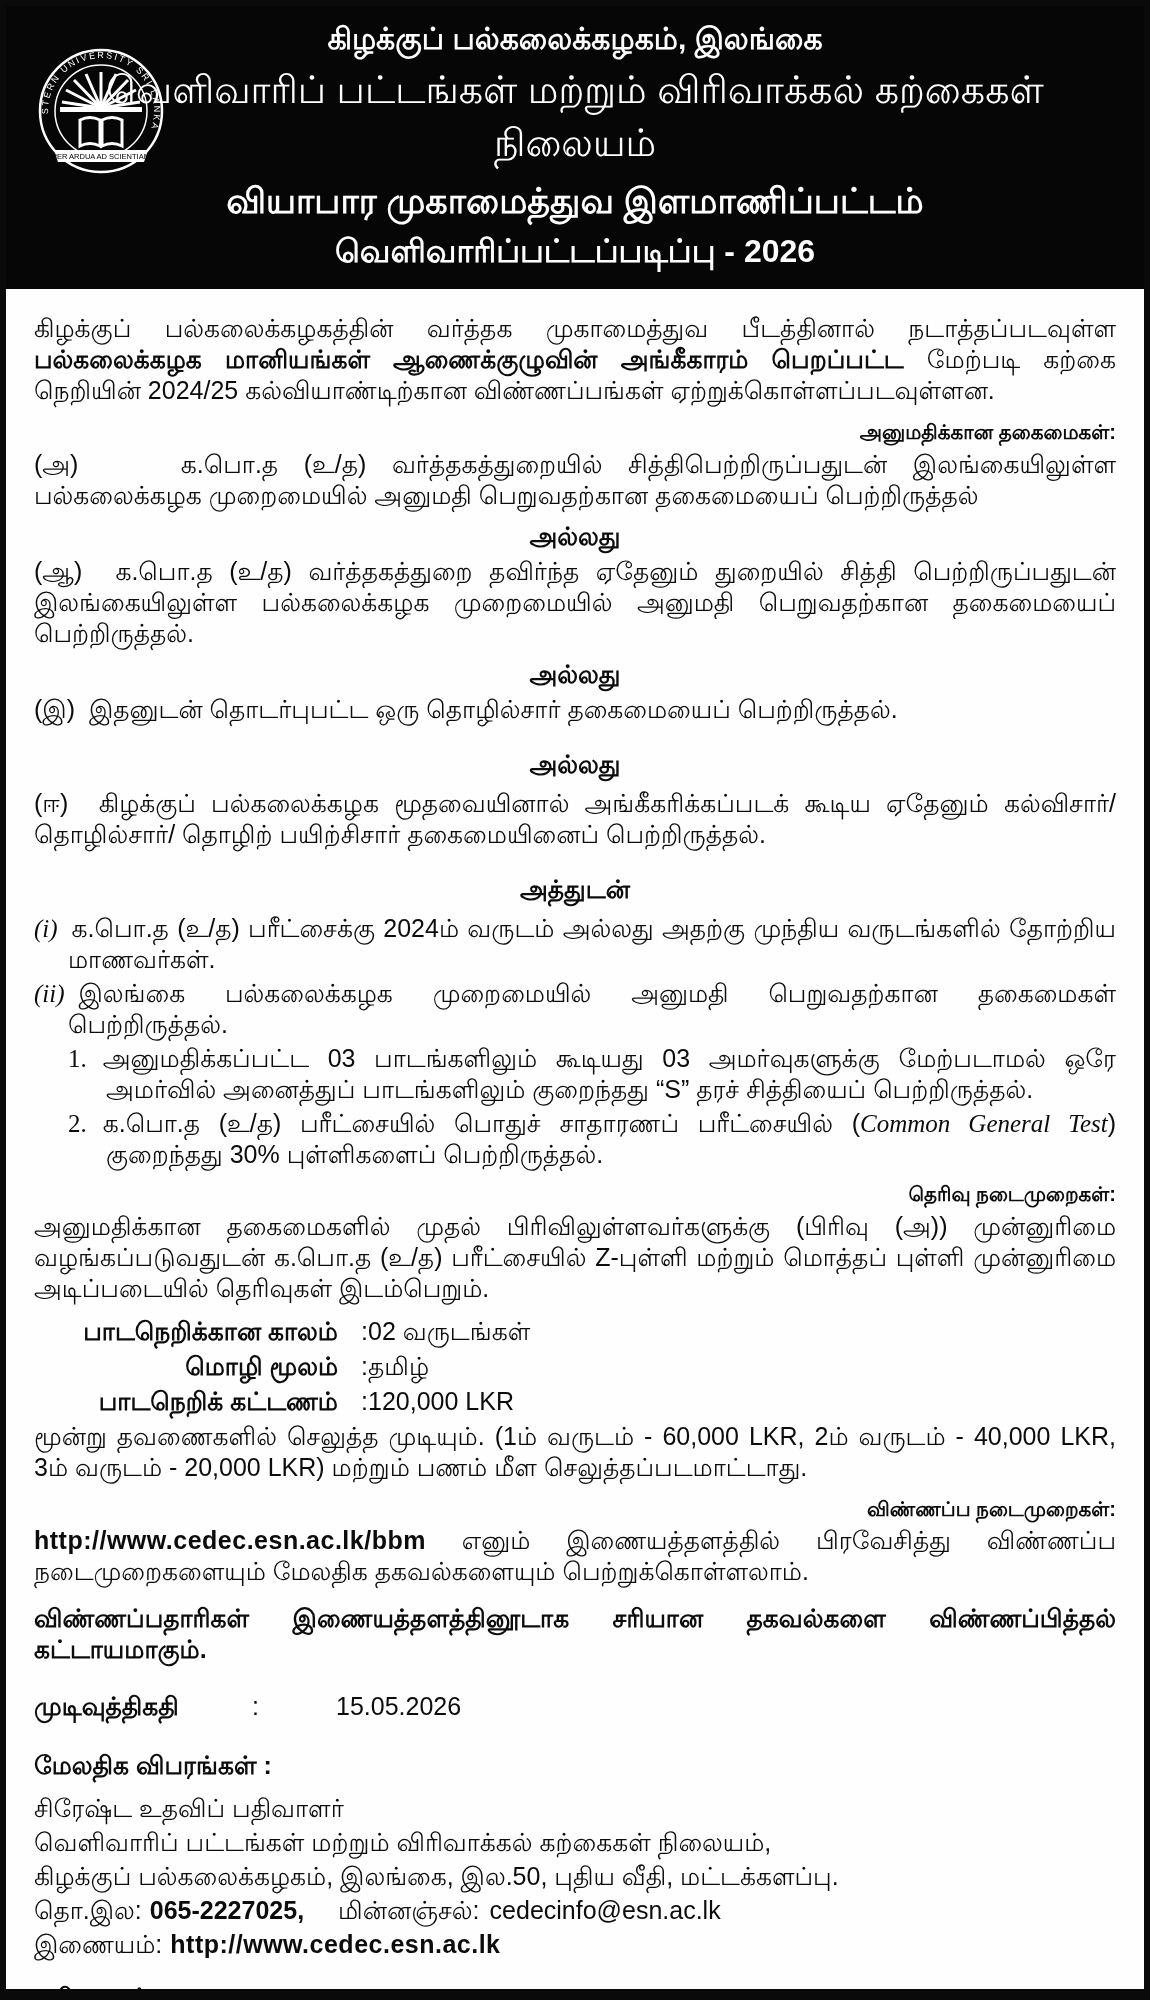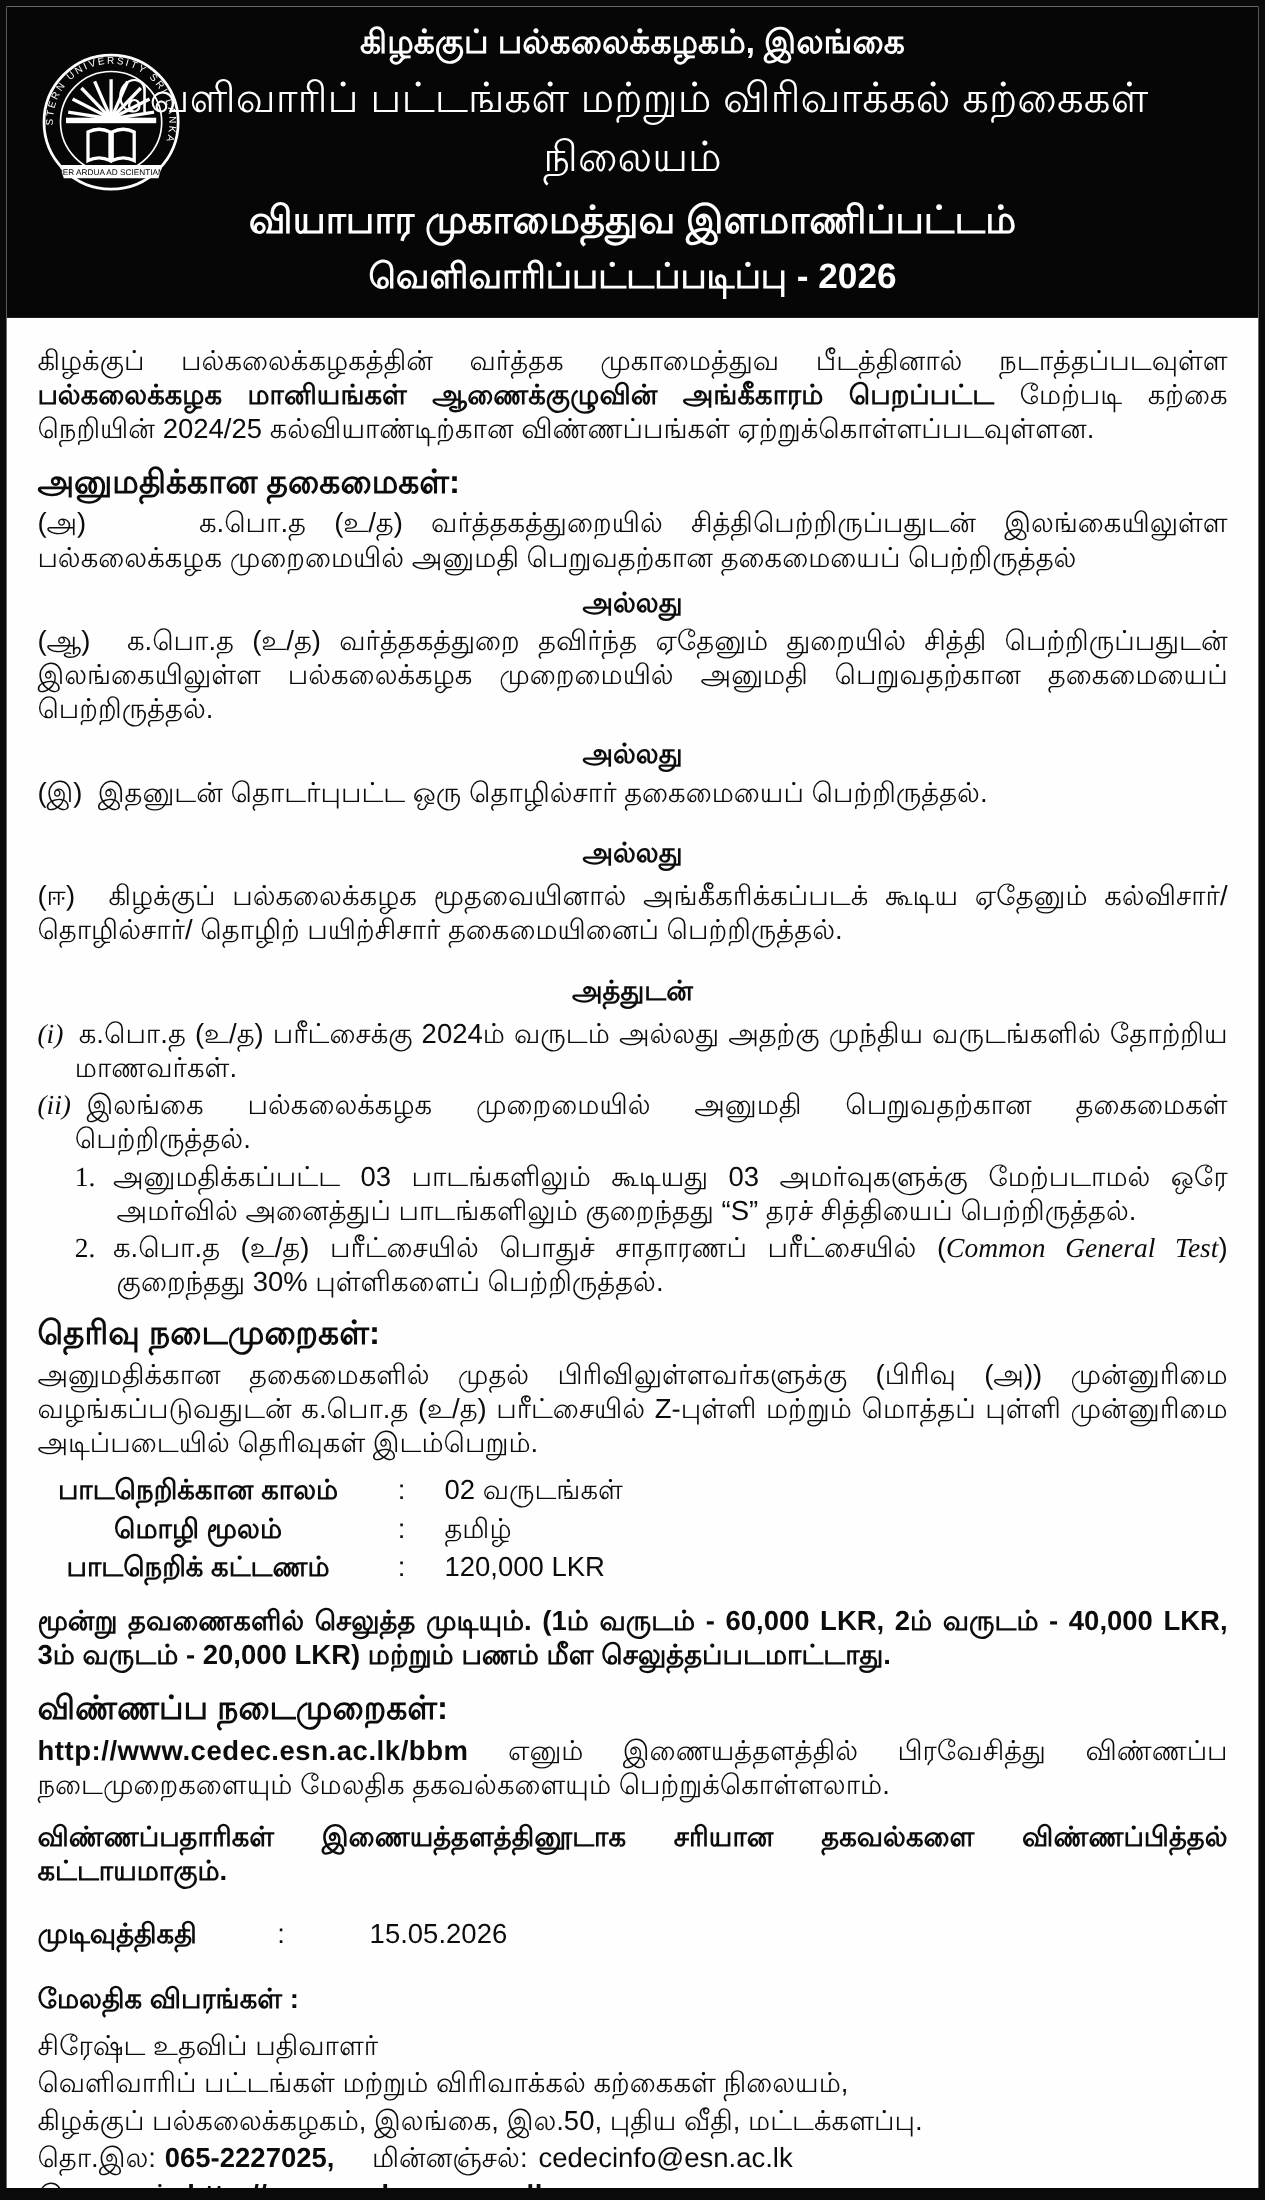--- a/index.html
+++ b/index.html
@@ -33,35 +33,35 @@
   .mast-line4 { font-size:32px; font-weight:700; line-height:1.3; margin-top:8px; }
   
   .doc-body {
     flex:1 1 auto;
     padding:14px 28px 0 28px;
     font-size:25px; line-height:1.24;
     text-align:justify;
   }
   .intro { margin:10px 0 14px 0; }
   .b { font-weight:700; }
-  .sec-heading { font-weight:700; font-size:30px; margin:12px 0 4px 0; text-align:left; }
+  .sec-heading { font-weight:700; font-size:20px; margin:12px 0 4px 0; text-align:right; }
   .option { margin:2px 0; }
   .separator { text-align:center; font-weight:700; margin:10px 0 4px 0; }
   .separator.wide { margin-top:24px; margin-bottom:8px; }
   .condition { padding-left:34px; text-indent:-34px; margin:3px 0; }
   .cond-label { font-style:italic; font-family:"Liberation Serif", serif; margin-right:14px; }
   .sub-item { margin:3px 0 3px 34px; padding-left:38px; text-indent:-38px; }
   .sub-num { font-family:"Liberation Serif", serif; margin-right:16px; }
   .serif-italic { font-family:"Liberation Serif", serif; font-style:italic; }
   .selection-par { margin:2px 0 10px 0; }
   .details { margin-top:12px; }
-  .detail-row { display:flex; margin:4px 0; text-align:center;gap:24px; }
+  .detail-row { display:flex; margin:4px 12px; text-align:right; }
   .detail-label { width:292px; font-weight:700; flex:0 0 auto; }
   .detail-colon { width:30px; flex:0 0 auto; }
-  .fee-note { margin-top:18px;font-weight:bold; }
+  .fee-note { margin-top:4px; }
   .app-block { margin-top:14px; }
   .app-url { font-weight:700; letter-spacing:0.5px; }
   .mandatory { font-weight:700; margin-top:16px; }
   .deadline-row { display:flex; margin-top:26px; text-align:left;gap:48px; }
   .deadline-label { width:170px; font-weight:700; flex:0 0 auto; }
   .deadline-colon { width:36px; flex:0 0 auto; }
   .contact-block { margin-top:28px; text-align:left; }
   .contact-heading { font-weight:700; margin-bottom:12px; }
   .contact-line { margin:3px 0; }
   .phone-line { margin:3px 0; }

